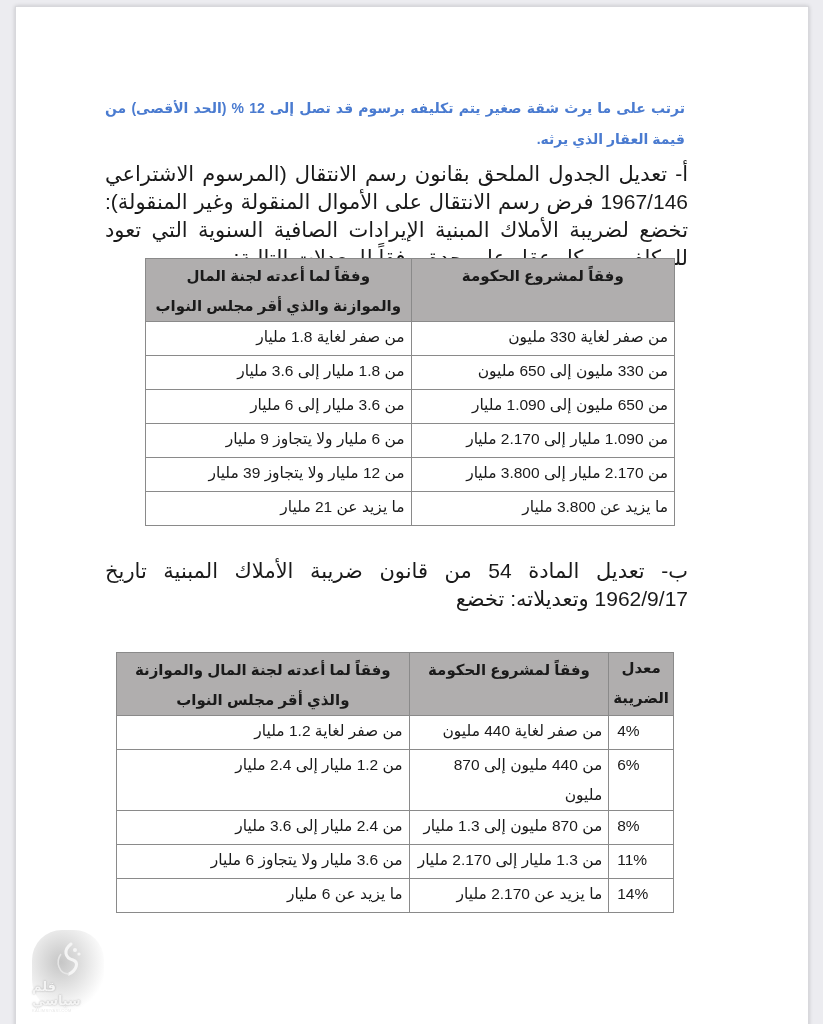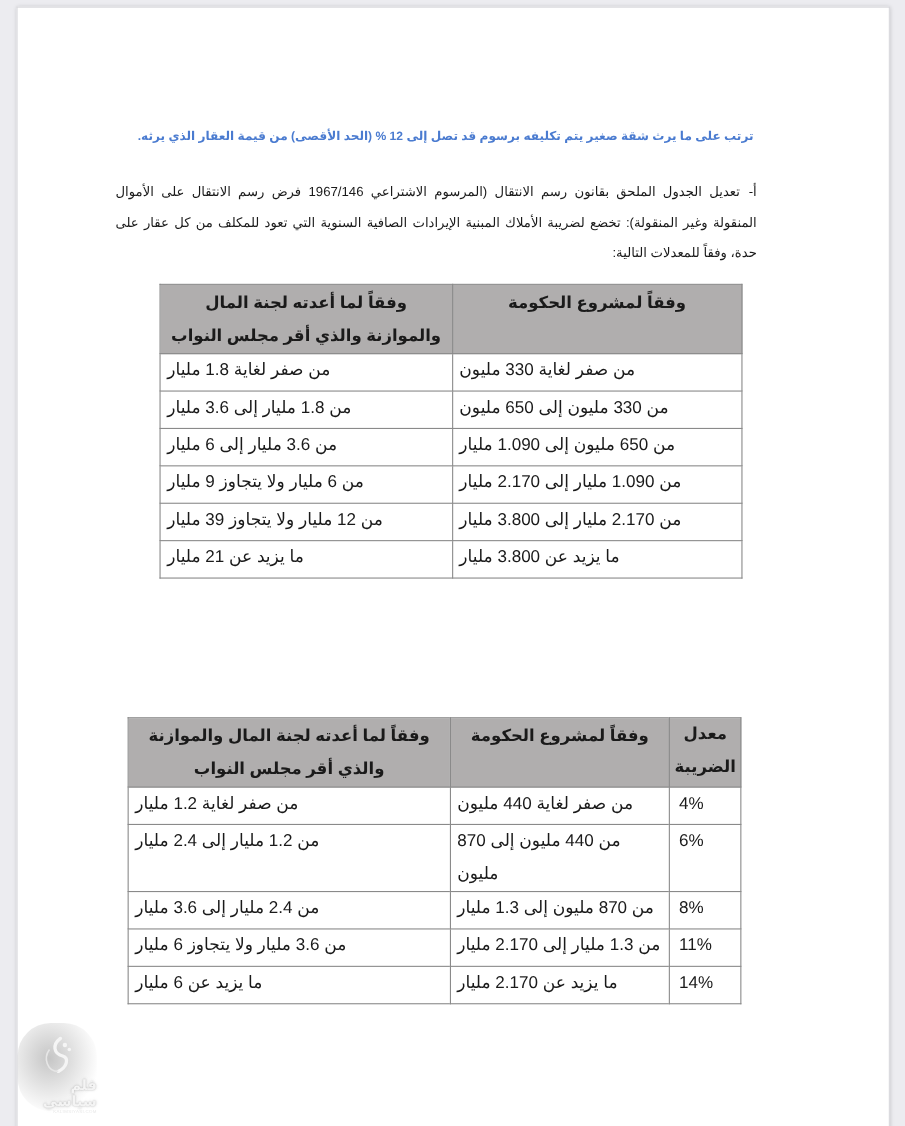--- a/index.html
+++ b/index.html
@@ -22,34 +22,34 @@
       height: 1030px;
       background: #ffffff;
       box-shadow: 0 0 4px rgba(0,0,0,0.18);
       border-left: 1px solid #d8d8dc;
       border-right: 1px solid #d8d8dc;
       border-top: 1px solid #d8d8dc;
     }
     .abs { position: absolute; }
     .heading {
       left: 105px;
-      top: 109px;
+      top: 93px;
       width: 580px;
       direction: rtl;
       text-align: justify;
       color: #4a7bd0;
       font-weight: bold;
-      font-size: 11px;
+      font-size: 14px;
       line-height: 31px;
     }
     .para {
       direction: rtl;
       text-align: justify;
       color: #1a1a1a;
-      font-size: 12px;
+      font-size: 21px;
       line-height: 28px;
     }
     .para-a {
       left: 105px;
       top: 160px;
       width: 583px;
     }
     .para-a .lbl { margin-left: 8px; }
     .para-b {
       left: 105px;
@@ -61,21 +61,21 @@
     table.tbl {
       position: absolute;
       border-collapse: collapse;
       direction: rtl;
       font-size: 15.5px;
       color: #1a1a1a;
     }
     table.tbl td, table.tbl th {
       border: 1.4px solid #8a8a8a;
       padding: 0 6px;
-      text-align: left;
+      text-align: right;
       vertical-align: top;
     }
     table.tbl th {
       background: #b0aeae;
       font-weight: bold;
       font-size: 15px;
       line-height: 30px;
       padding-top: 2px;
       text-align: center;
       margin-top: 13px;
@@ -98,27 +98,27 @@
       top: 652px;
       width: 558px;
     }
     .t2 th { height: 60px; }
     .t2 .c-rate { width: 48px; text-align: left; direction: ltr; padding-left: 8px; }
     .t2 th.c-rate { text-align: center; direction: rtl; padding: 0 4px 0; }
     .t2 .c-gov { width: 188px; }
     .t2 .c-par { width: 282px; }
 
     .logo {
-      left: 16px;
+      left: 32px;
       top: 930px;
       width: 72px;
       height: 80px;
       border-radius: 30px;
       background: radial-gradient(ellipse at 40% 40%, rgba(150,150,150,0.55) 0%, rgba(190,190,190,0.35) 45%, rgba(255,255,255,0) 75%);
-      text-align: right;
+      text-align: left;
     }
     .logo svg { display:block; margin: 10px auto 0; }
     .logo-text {
       font-size: 13px;
       color: #f4f4f4;
       font-weight: bold;
       direction: rtl;
       line-height: 14px;
       text-shadow: 0 0 2px rgba(120,120,120,0.6);
     }
@@ -169,20 +169,21 @@
         <td class="c-par">من 12 مليار ولا يتجاوز 39 مليار</td>
       </tr>
       <tr>
         <td class="c-gov">ما يزيد عن 3.800 مليار</td>
         <td class="c-par">ما يزيد عن 21 مليار</td>
       </tr>
     </tbody>
 </table>
 
 <div class="abs para para-b">
+  <span>ب- تعديل المادة 54 من قانون ضريبة الأملاك المبنية تاريخ 1962/9/17 وتعديلاته: تخضع</span>
 </div>
 
 <table class="tbl t2">
   <thead>
     <tr>
       <th class="c-rate">معدل الضريبة</th>
       <th class="c-gov">وفقاً لمشروع الحكومة</th>
       <th class="c-par">وفقاً لما أعدته لجنة المال والموازنة والذي أقر مجلس النواب</th>
     </tr>
   </thead>

